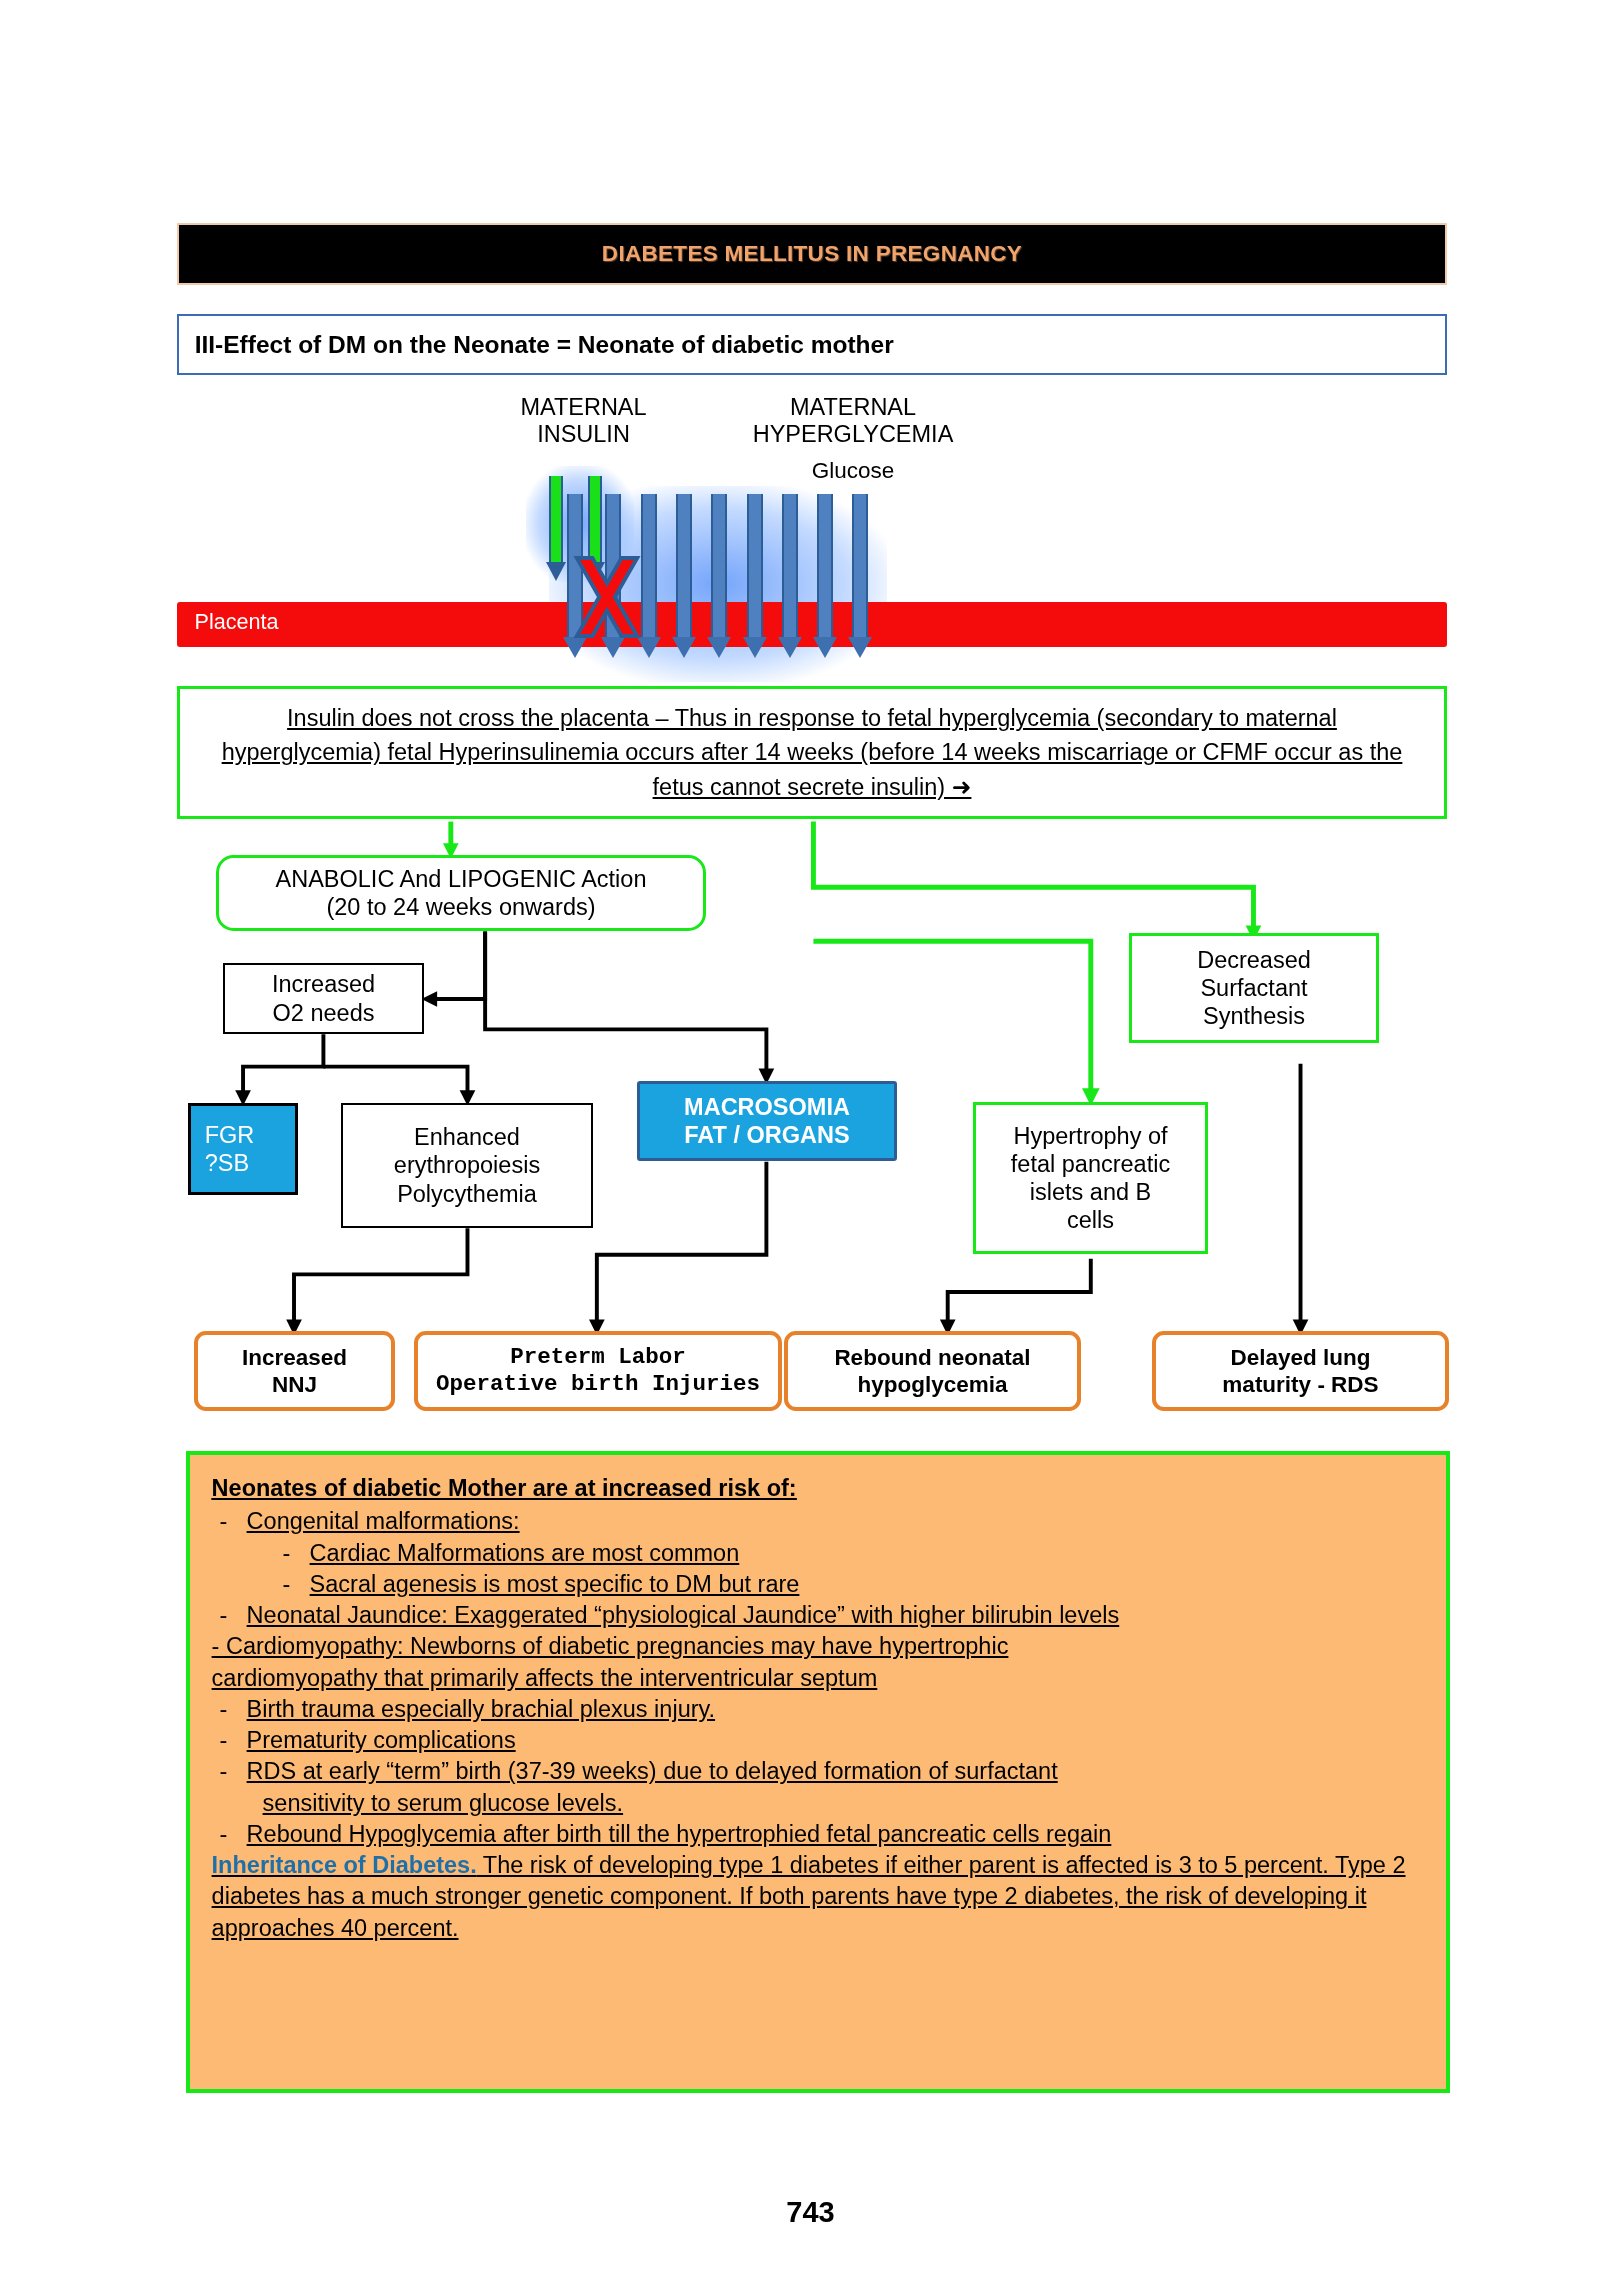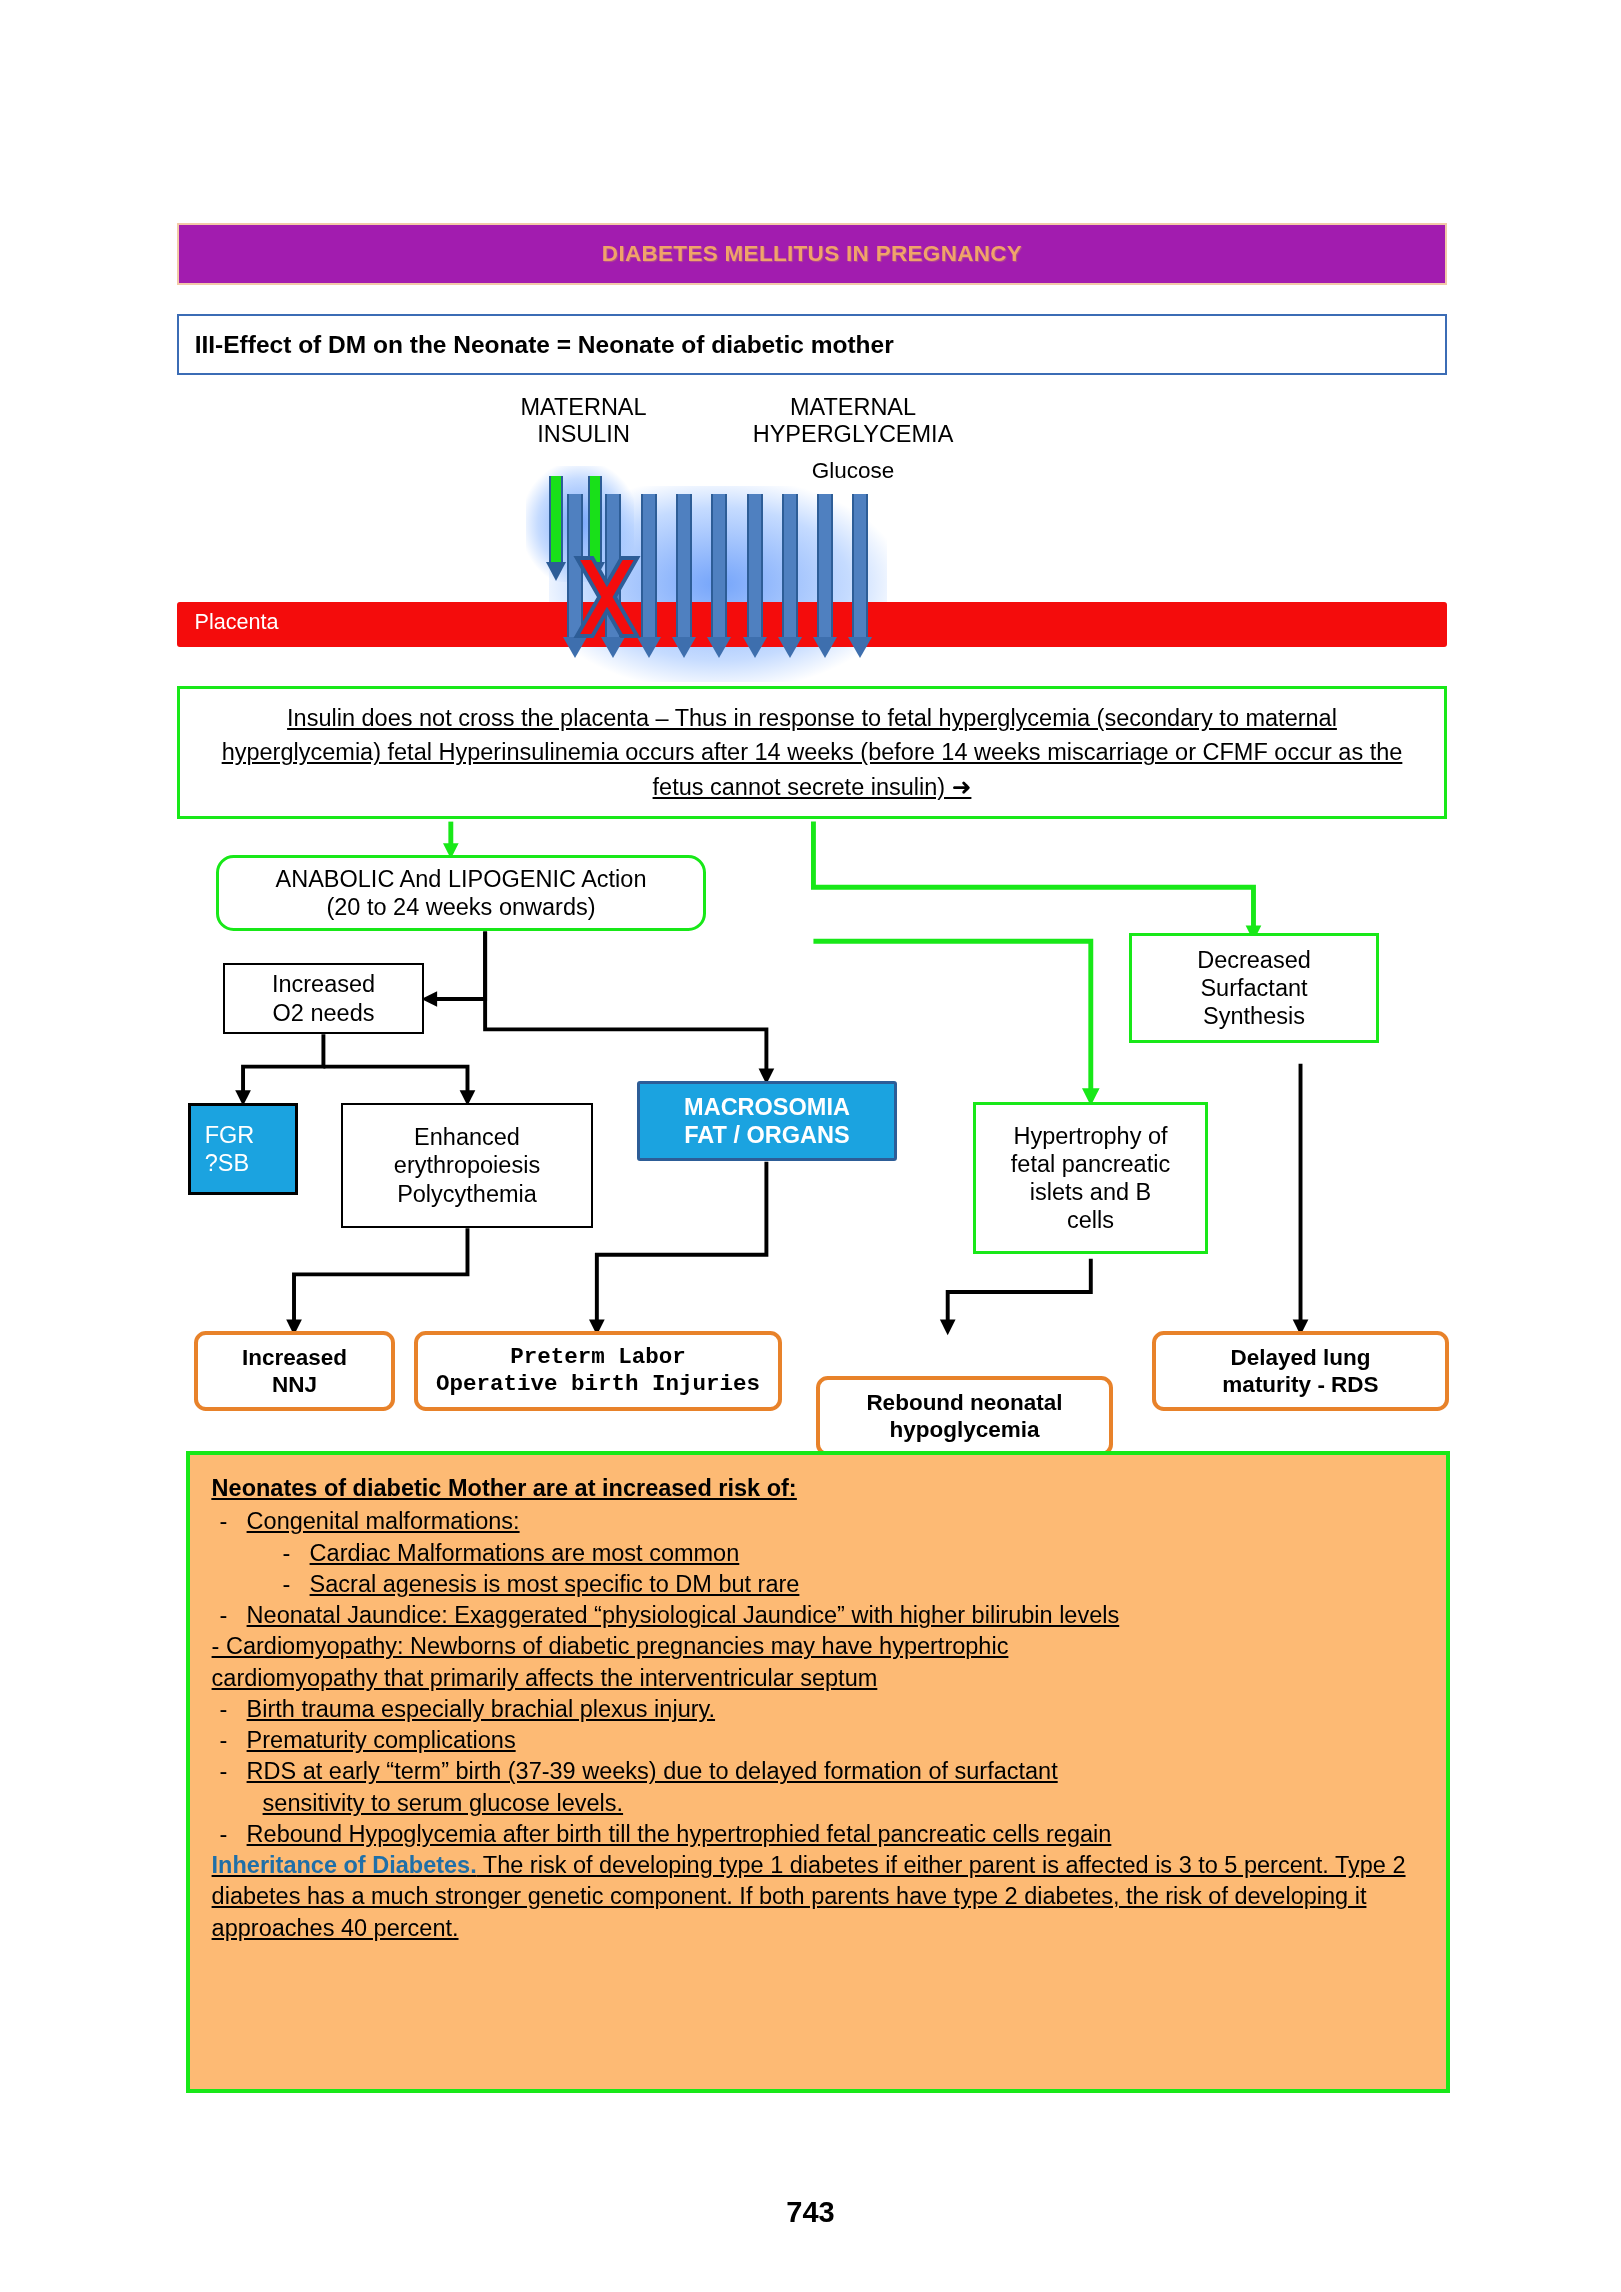--- a/index.html
+++ b/index.html
@@ -9,21 +9,21 @@
     background: #ffffff;
     font-family: "Liberation Sans", sans-serif;
     position: relative;
     overflow: hidden;
   }
   .page { position:absolute; left:0; top:0; width:1621px; height:2293px; }
 
   
   .title-banner {
     position:absolute; left:177px; top:223px; width:1270px; height:62px;
-    border:2px solid #f2c9a8; background:#a21caf;
+    border:2px solid #f2c9a8; background:#000000;
     display:flex; align-items:center; justify-content:center;
   }
   .title-text {
     color:#f0a36a; font-weight:bold; font-size:22.5px; letter-spacing:0.3px;
     text-shadow: 1px 1px 1px rgba(200,140,100,0.45);
   }
 
   
   .section-head {
     position:absolute; left:177px; top:314px; width:1270px; height:61px;
@@ -118,21 +118,21 @@
   
   .b-out {
     position:absolute; top:1331px; height:80px;
     border:4.9px solid #e8822a; border-radius:11.8px; background:#fff;
     display:flex; align-items:center; justify-content:center;
     font-weight:bold; font-size:22.5px; color:#000; text-align:center;
   }
   .b-out span { line-height:1.22; display:block; width:100%; }
   .out1 { left:194px; width:201px; }
   .out2 { left:414px; width:368px;font-family:Liberation Mono, monospace; }
-  .out3 { left:816px; width:297px;margin-top:45px; }
+  .out3 { left:784px; width:297px; }
   .out4 { left:1152px; width:297px; }
 
   
   .notes {
     position:absolute; left:186px; top:1451px; width:1264px; height:642px;
     border:4.9px solid #18e818; background:#fdba74; padding:19.6px 27.4px 0 21.6px;text-decoration:underline;
   }
   .notes-title { font-size:23.5px; font-weight:bold; text-decoration:underline; color:#000; margin-bottom:4.9px; }
   .nline { font-size:23.5px; color:#000; line-height:1.33; position:relative; }
   .nline.l1 { padding-left:35px; }

